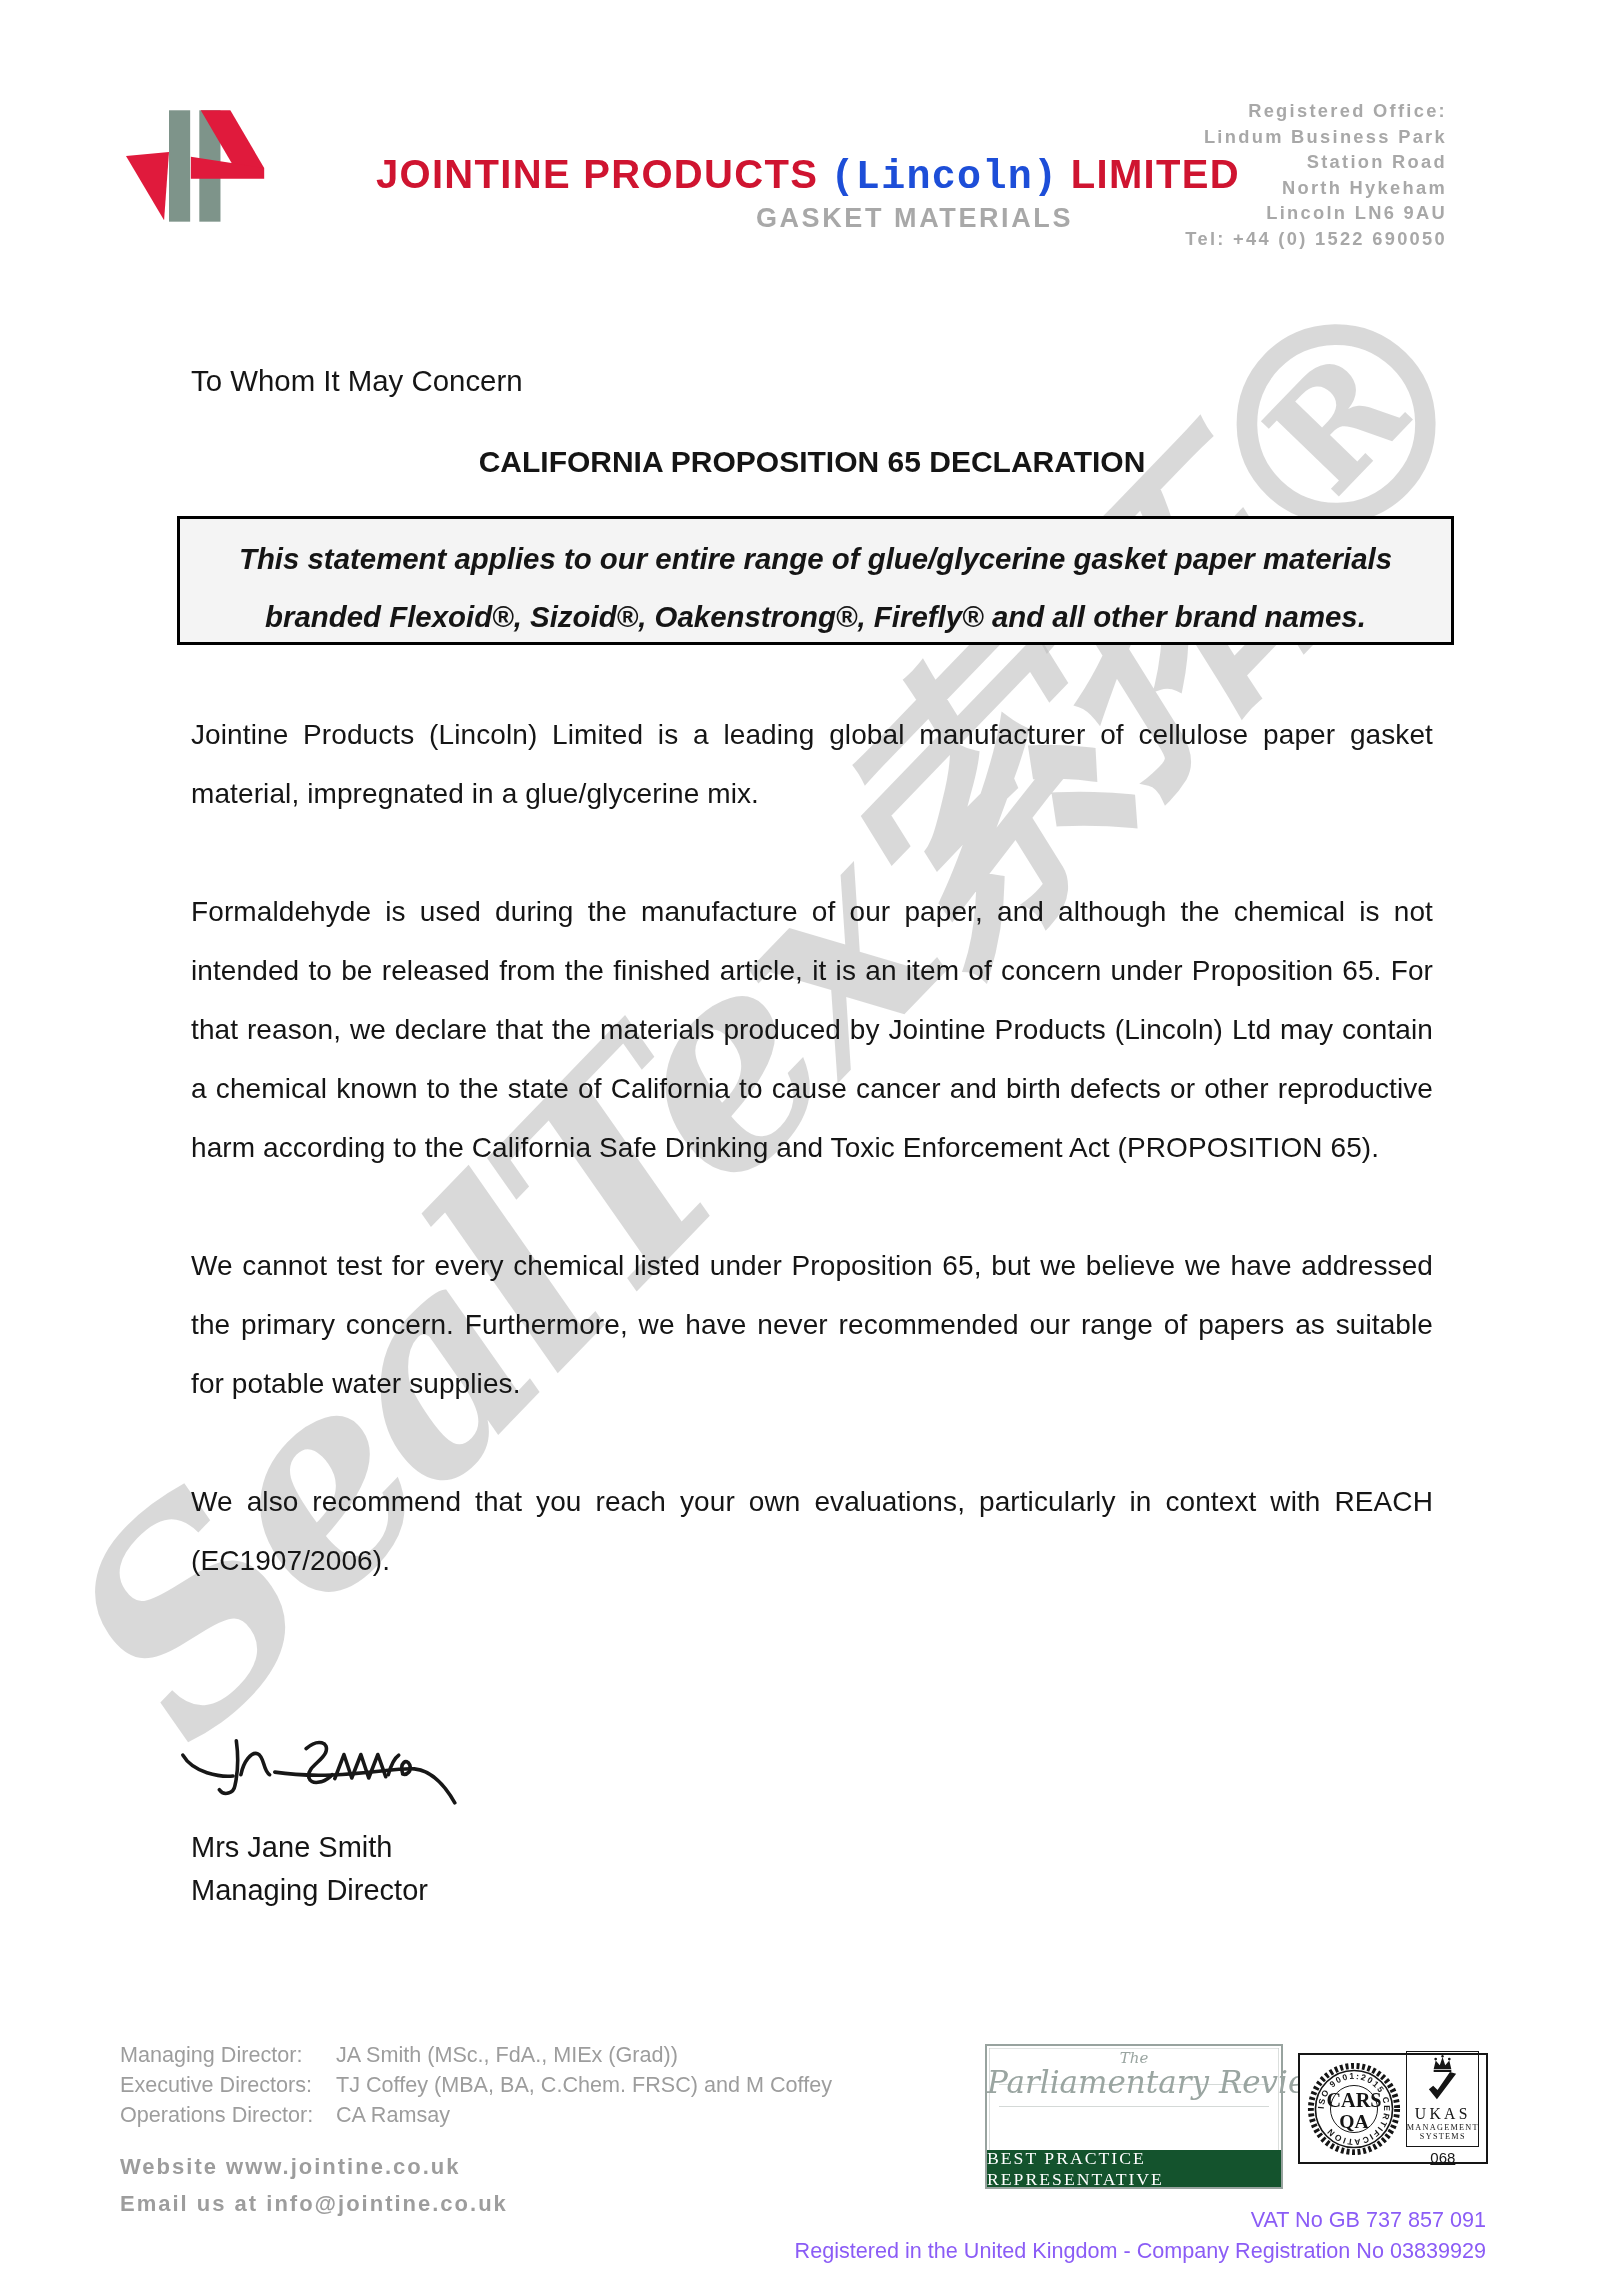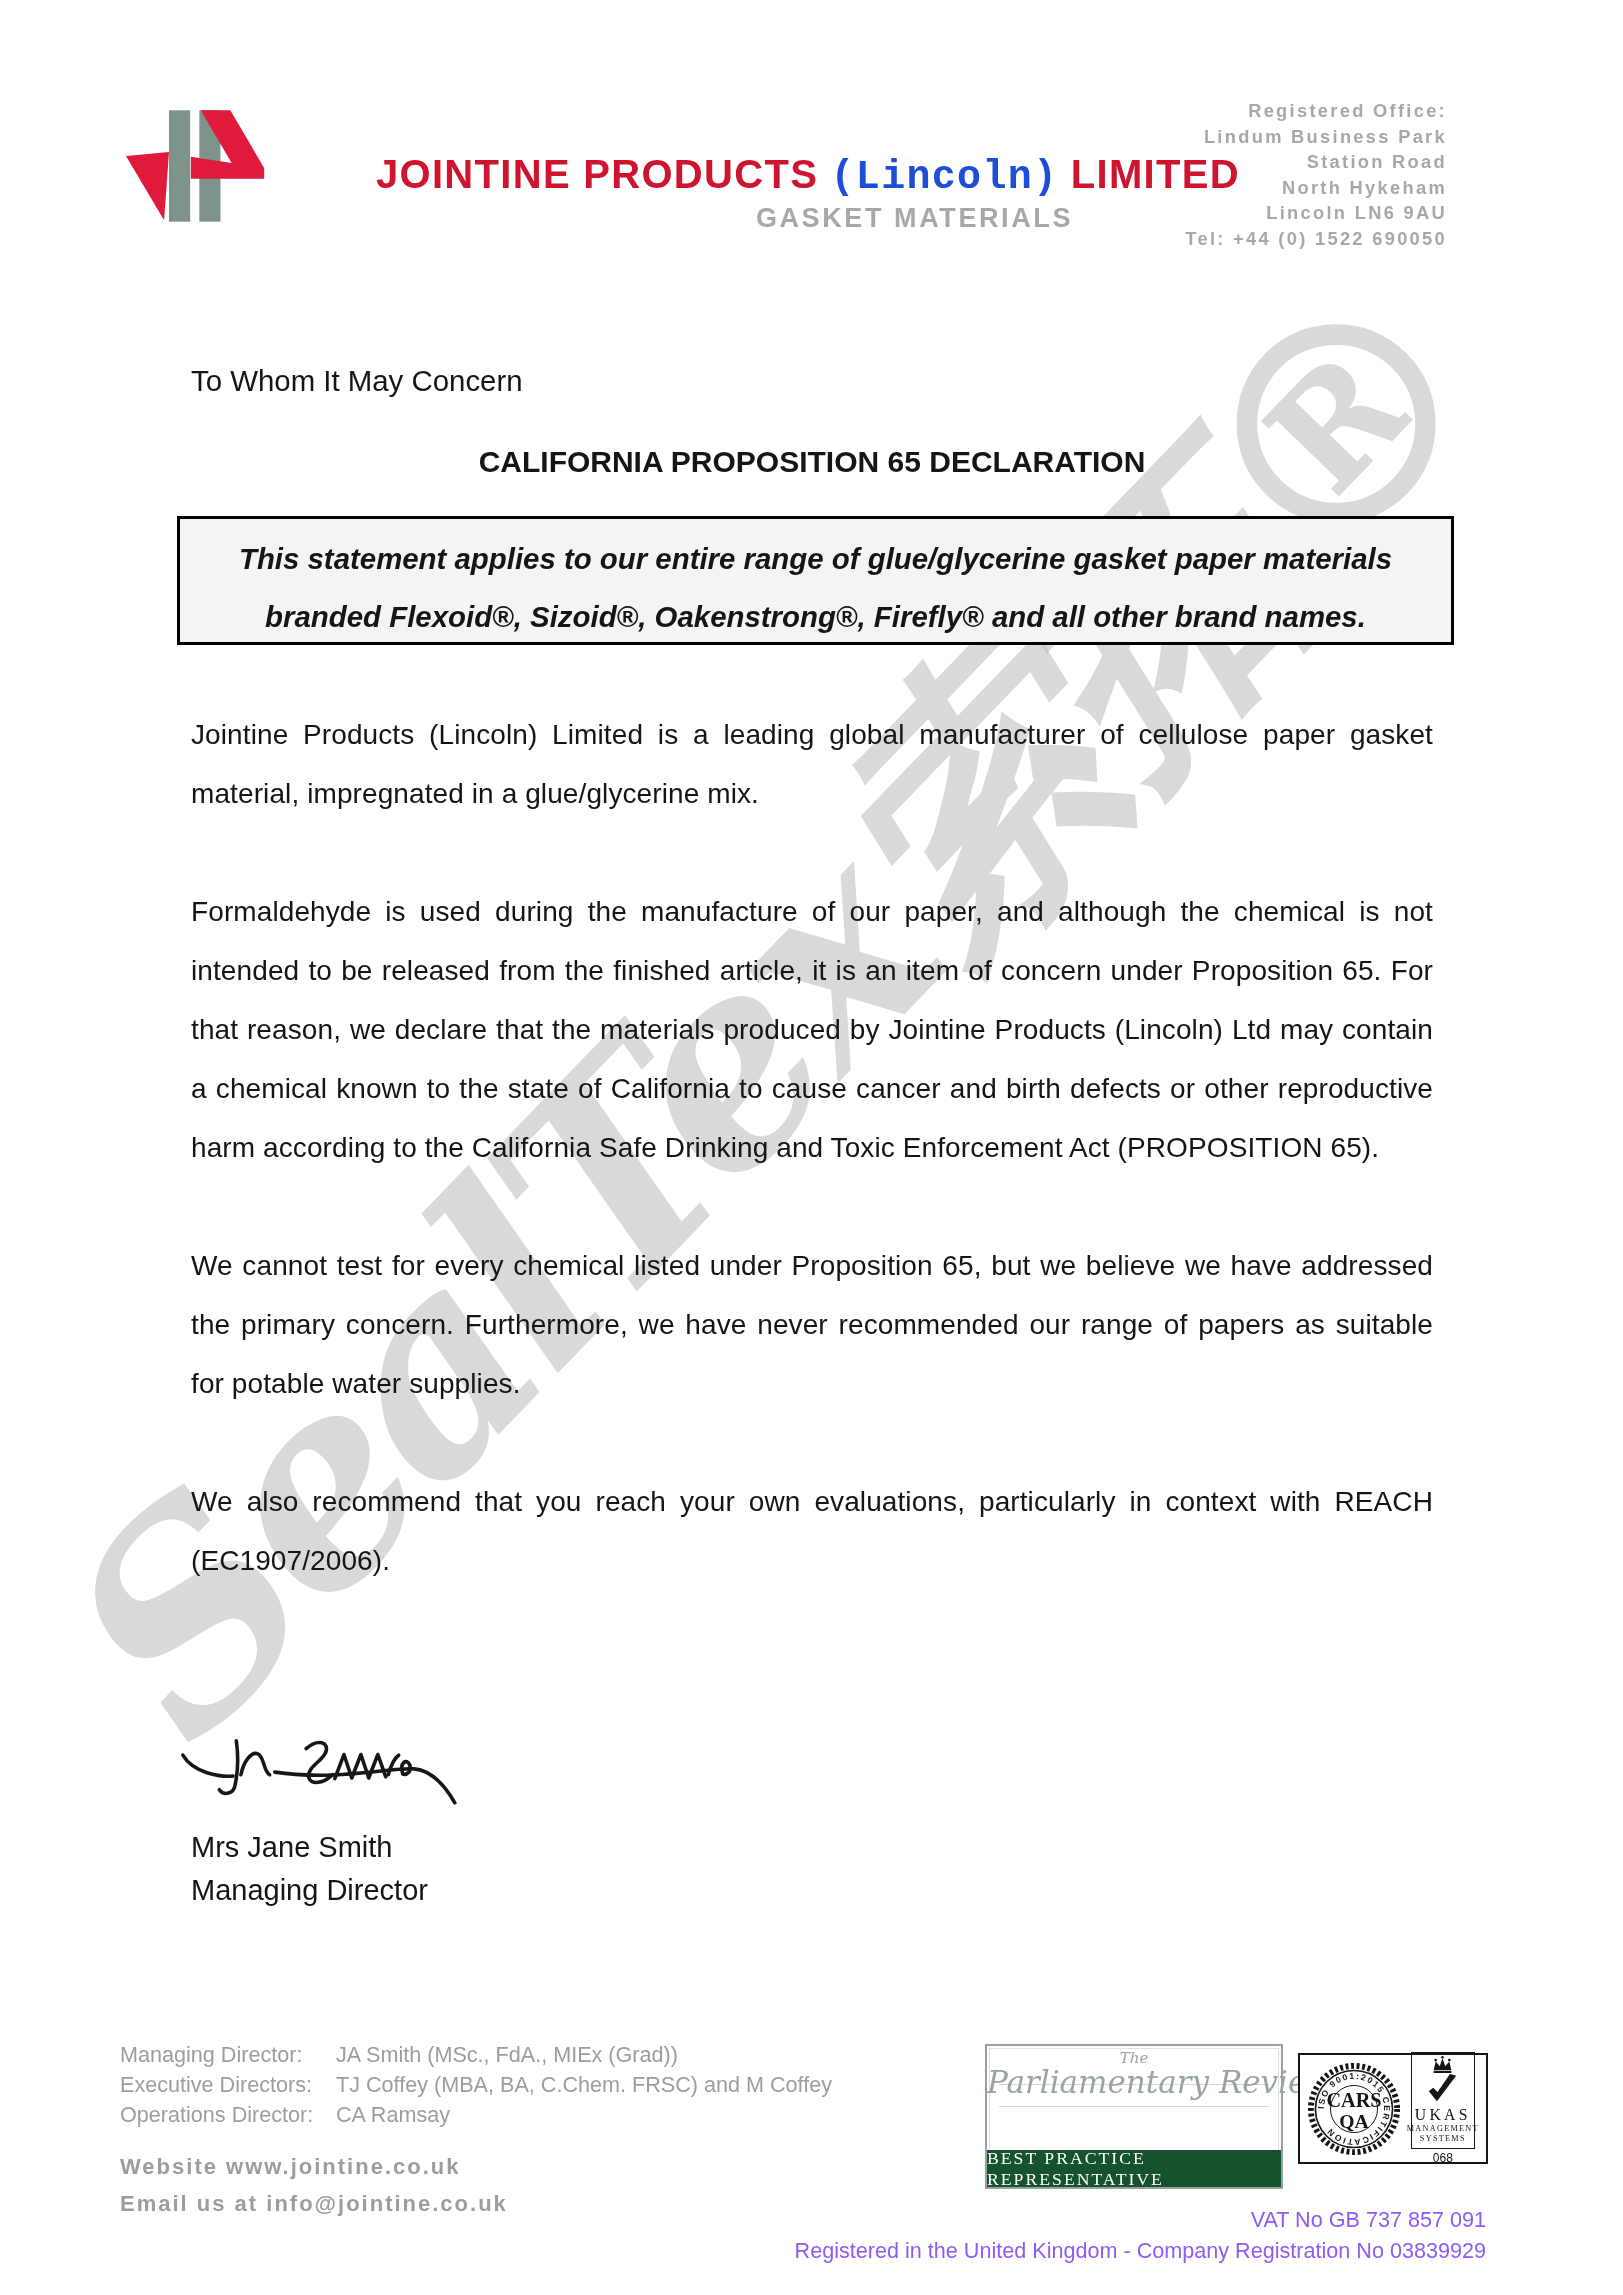--- a/index.html
+++ b/index.html
@@ -113,26 +113,26 @@
   
   .cert-box{
     position:absolute;left:1298px;top:2053px;width:190px;height:111px;
     box-sizing:border-box;border:2.6px solid #151515;background:#fff;
     display:flex;align-items:center;justify-content:space-between;
     padding:2.6px 5.2px;
   }
   .seal-svg{width:98px;height:98px;flex:none;}
   .ukas-wrap{display:flex;flex-direction:column;align-items:center;flex:none;width:76px;}
   .ukas-inner{
-    box-sizing:border-box;border:1.6px solid #151515;width:64px;
+    box-sizing:border-box;border:1.6px solid #151515;width:73px;
     padding:2.6px 1.3px 3.9px 1.3px;display:flex;flex-direction:column;align-items:center;
   }
   .ukas-word{font-size:15.7px;letter-spacing:3.3px;color:#151515;margin-top:1.3px;font-family:"Liberation Serif",serif;}
   .ukas-sub{font-size:8.2px;letter-spacing:1.3px;color:#151515;line-height:9.8px;font-family:"Liberation Serif",serif;}
-  .ukas-num{font-size:12px;color:#151515;margin-top:2px;text-decoration:underline;}
+  .ukas-num{font-size:15px;color:#151515;margin-top:2px;text-decoration:underline;}
 </style>
 </head>
 <body>
 
 <div class="page">
 
   <div class="watermark">SealTex索拓®</div>
 
   <div class="content">
 

